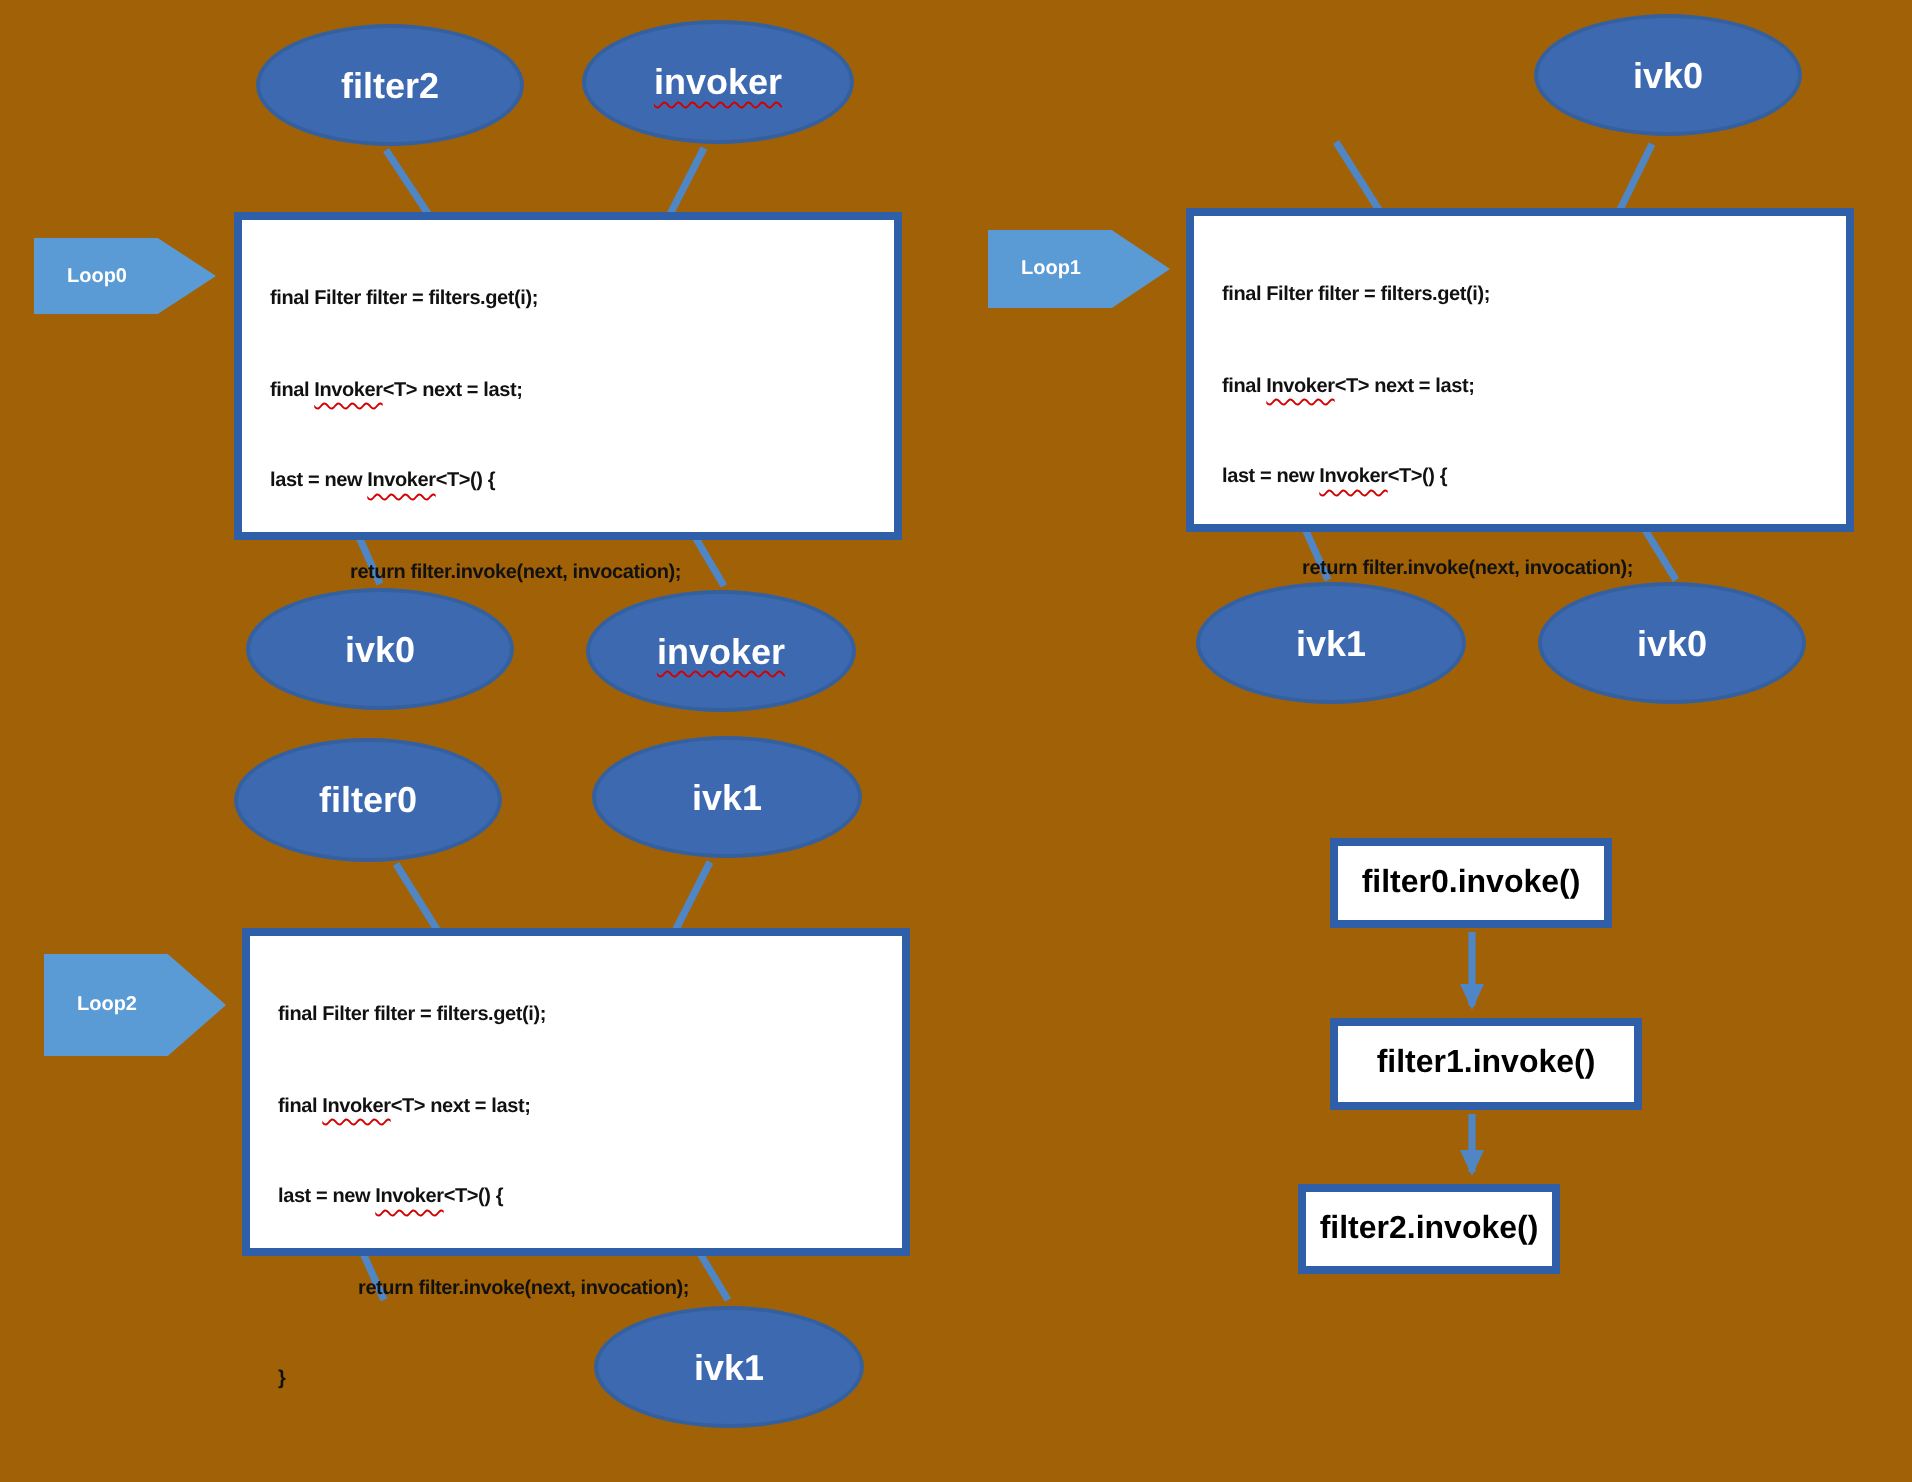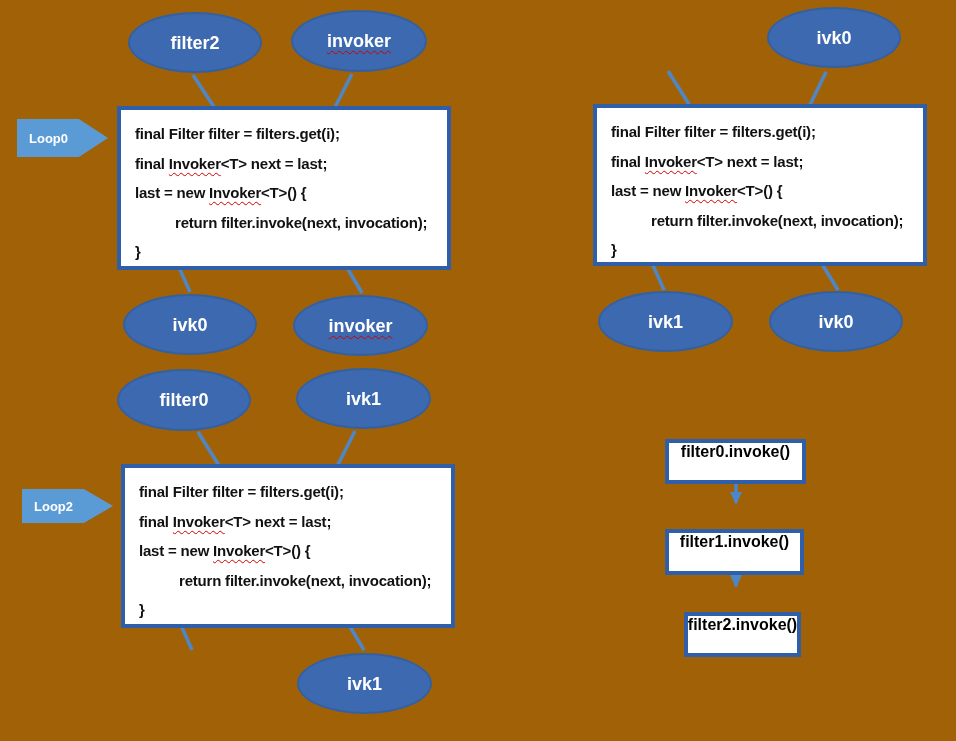--- a/index.html
+++ b/index.html
@@ -40,50 +40,51 @@
   }
   .callout {
     position:absolute;
     background: var(--callout-fill);
     clip-path: polygon(0 0, 68% 0, 100% 50%, 68% 100%, 0 100%);
     display:flex; align-items:center; justify-content:center;
   }
   .callout .lbl {
     color: var(--label-text);
     font-weight:bold;
-    font-size:13px;
+    font-size:10px;
     padding-right:28px;
   }
   .codebox {
     position:absolute;
     background:#ffffff;
     border:4px solid var(--box-border);
     padding:9px 6px 0 14px;
   }
   .code-line {
     font-weight:bold;
-    font-size:15px;
+    font-size:10px;
     letter-spacing:-0.2px;
     color: var(--code-text);
     line-height:29.5px;
     white-space:pre;
+    margin-top:16px;
   }
   .code-line.indent { padding-left:40px; }
   .wavy {
     text-decoration-line: underline;
     text-decoration-style: wavy;
     text-decoration-color: var(--wavy);
     text-decoration-thickness: 1px;
     text-underline-offset: 3px;
   }
   .flow-box {
     position:absolute;
     background:#ffffff;
     border:4px solid var(--box-border);
-    display:flex; justify-content:center;margin-top:20px;
+    display:flex; align-items:center; justify-content:center;
   }
   .flow-box .lbl {
     font-weight:bold;
     font-size:16px;
     color:#000000;
   }
 </style>
 </head>
 <body>
 
@@ -134,57 +135,60 @@
   <div class="ellipse" style="left:123px;top:294px;width:134px;height:61px">
     <span class="lbl">ivk0</span>
   </div>
   <div class="ellipse" style="left:293px;top:295px;width:135px;height:61px">
     <span class="lbl wavy">invoker</span>
   </div>
 
   <div class="ellipse" style="left:767px;top:7px;width:134px;height:61px">
     <span class="lbl">ivk0</span>
   </div>
+  <div class="callout" style="left:494px;top:115px;width:91px;height:39px">
+    <span class="lbl">Loop1</span>
+  </div>
   <div class="codebox" style="left:593px;top:104px;width:334px;height:162px">
     <div class="code-line">final Filter filter = filters.get(i);</div>
     <div class="code-line"><span>final </span><span class="wavy">Invoker</span><span>&lt;T&gt; next = last;</span></div>
     <div class="code-line"><span>last = new </span><span class="wavy">Invoker</span><span>&lt;T&gt;() {</span></div>
     <div class="code-line indent">return filter.invoke(next, invocation);</div>
     <div class="code-line">}</div>
   </div>
   <div class="ellipse" style="left:598px;top:291px;width:135px;height:61px">
     <span class="lbl">ivk1</span>
   </div>
   <div class="ellipse" style="left:769px;top:291px;width:134px;height:61px">
     <span class="lbl">ivk0</span>
   </div>
 
   <div class="ellipse" style="left:117px;top:369px;width:134px;height:62px">
     <span class="lbl">filter0</span>
   </div>
   <div class="ellipse" style="left:296px;top:368px;width:135px;height:61px">
     <span class="lbl">ivk1</span>
   </div>
-  <div class="callout" style="left:22px;top:489px;width:91px;height:34px">
+  <div class="callout" style="left:22px;top:477px;width:91px;height:51px">
     <span class="lbl">Loop2</span>
   </div>
   <div class="codebox" style="left:121px;top:464px;width:334px;height:164px">
     <div class="code-line">final Filter filter = filters.get(i);</div>
     <div class="code-line"><span>final </span><span class="wavy">Invoker</span><span>&lt;T&gt; next = last;</span></div>
     <div class="code-line"><span>last = new </span><span class="wavy">Invoker</span><span>&lt;T&gt;() {</span></div>
     <div class="code-line indent">return filter.invoke(next, invocation);</div>
     <div class="code-line">}</div>
   </div>
   <div class="ellipse" style="left:297px;top:653px;width:135px;height:61px">
     <span class="lbl">ivk1</span>
   </div>
 
   <div class="flow-box" style="left:665px;top:419px;width:141px;height:45px">
     <span class="lbl">filter0.invoke()</span>
   </div>
-  <div class="flow-box" style="left:665px;top:509px;width:139px;height:46px">
+  <div class="flow-box" style="left:665px;top:509px;width:156px;height:46px">
     <span class="lbl">filter1.invoke()</span>
   </div>
-  <div class="flow-box" style="left:684px;top:592px;width:117px;height:45px">
+  <div class="flow-box" style="left:649px;top:592px;width:131px;height:45px">
     <span class="lbl">filter2.invoke()</span>
   </div>
 
 </div>
 
 </body></html>

